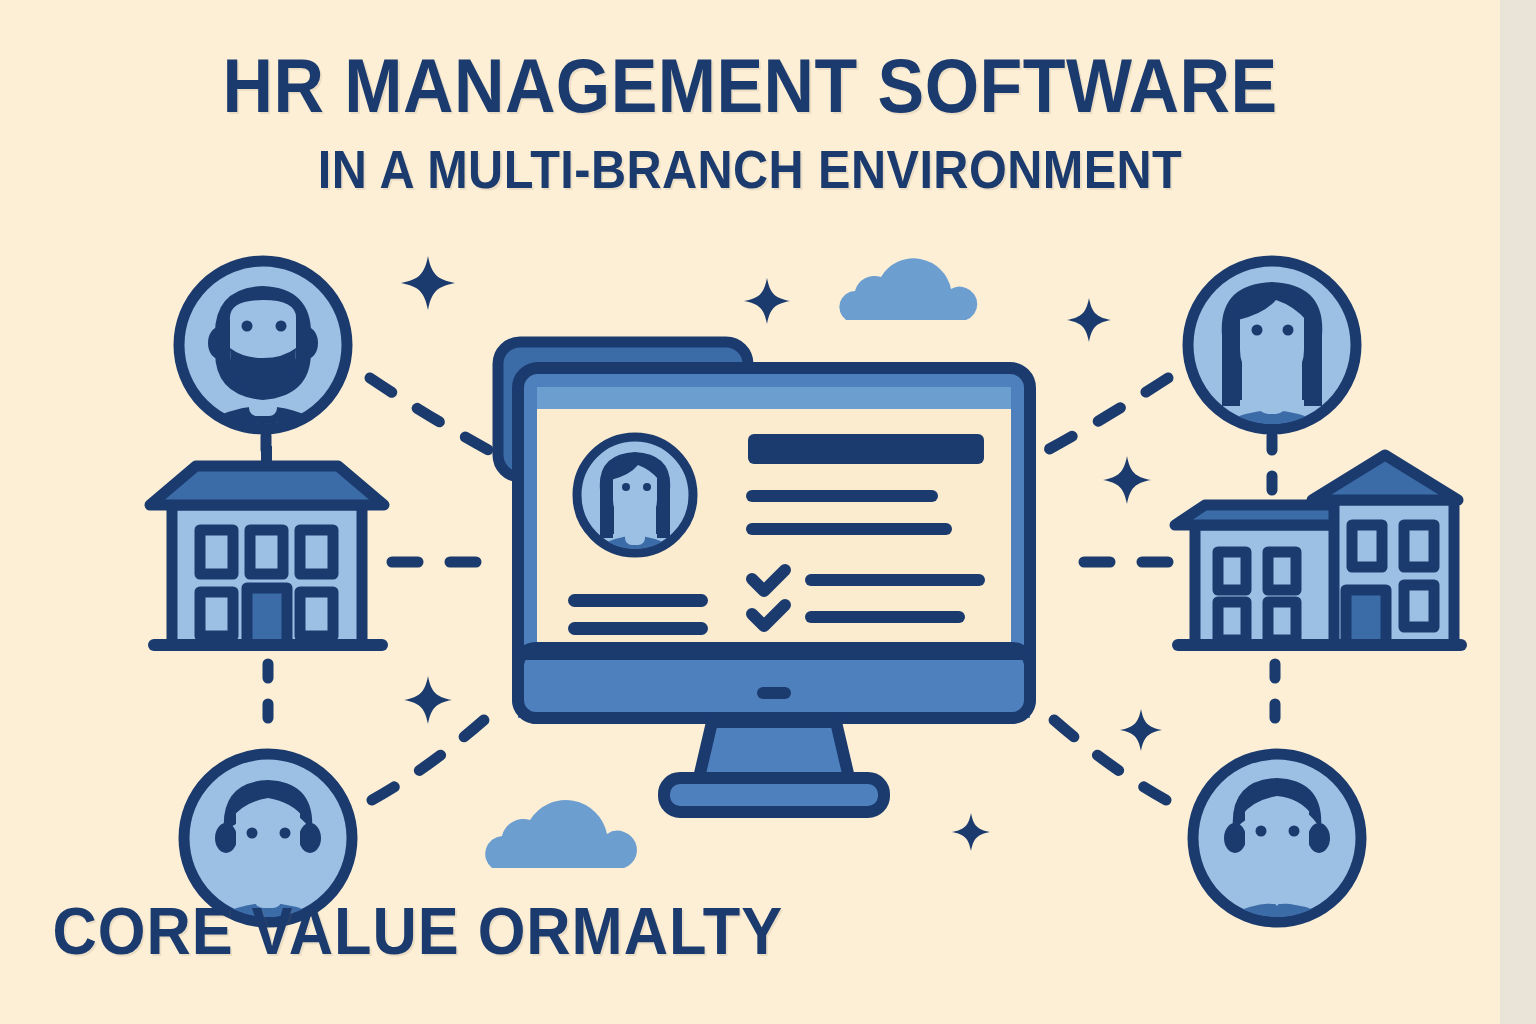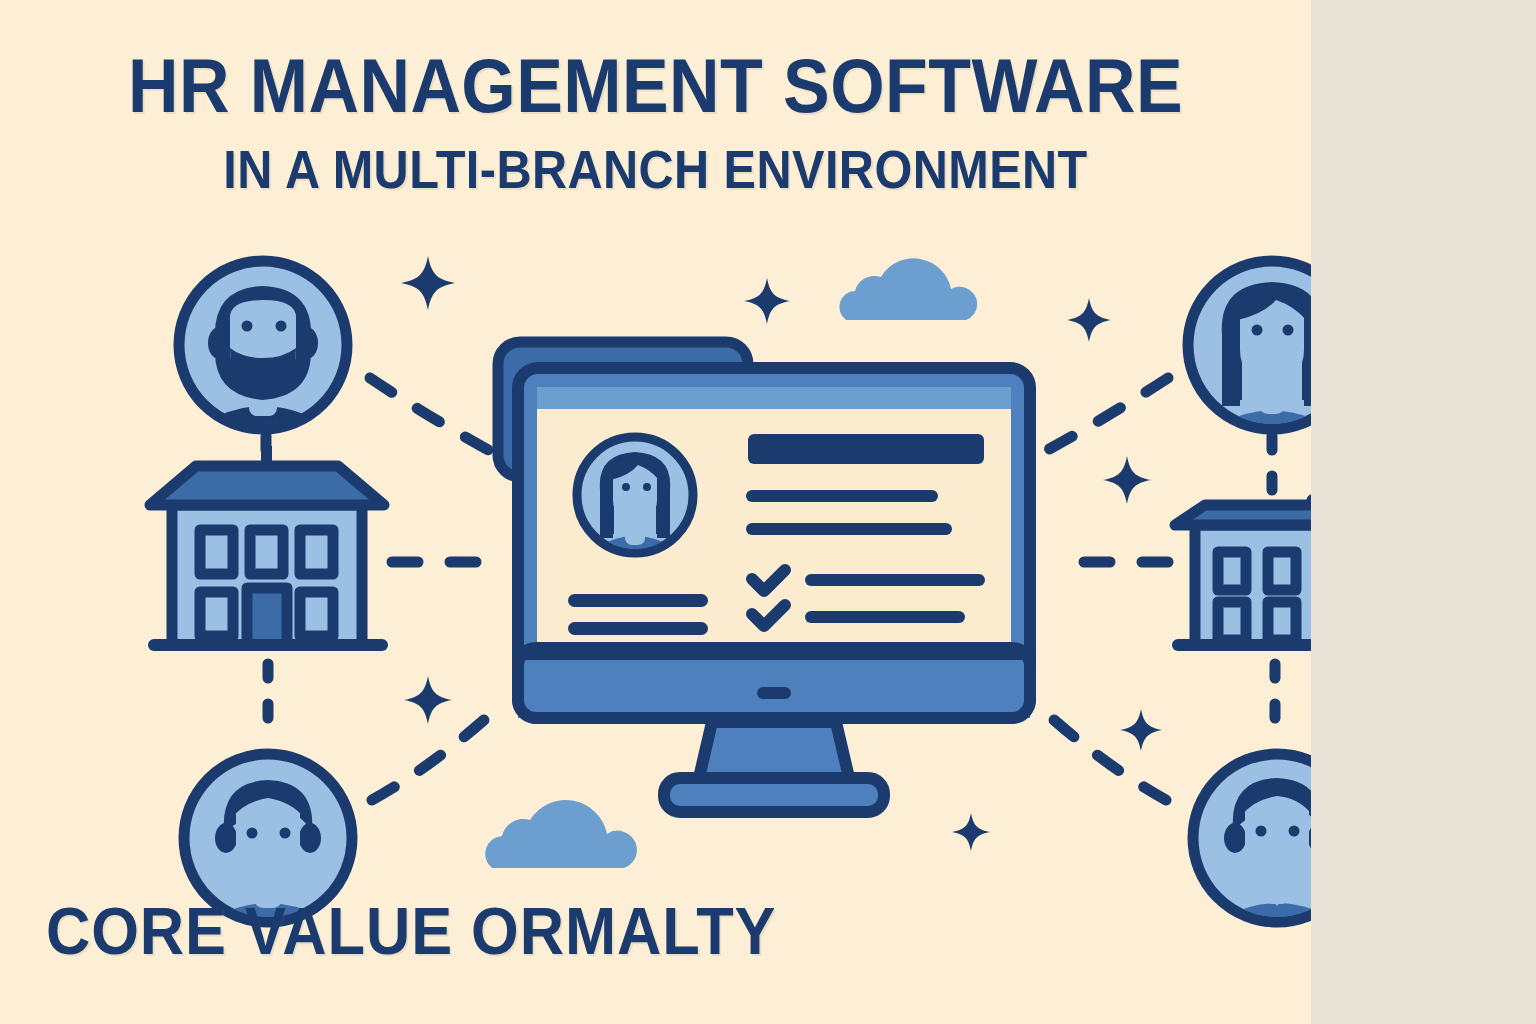--- a/index.html
+++ b/index.html
@@ -2,21 +2,21 @@
 <html><head>
 <meta charset="utf-8">
 <style>
   html, body {
     margin: 0;
     padding: 0;
     background: #e9e3d8;
   }
   #stage {
     position: relative;
-    width: 1311px;
+    width: 1500px;
     height: 1024px;
     background: #3b82f6;
     overflow: hidden;
     font-family: "Liberation Sans", sans-serif;
   }
   #artboard {
     position: absolute;
     inset: 0;
   }
   .title-layer {

